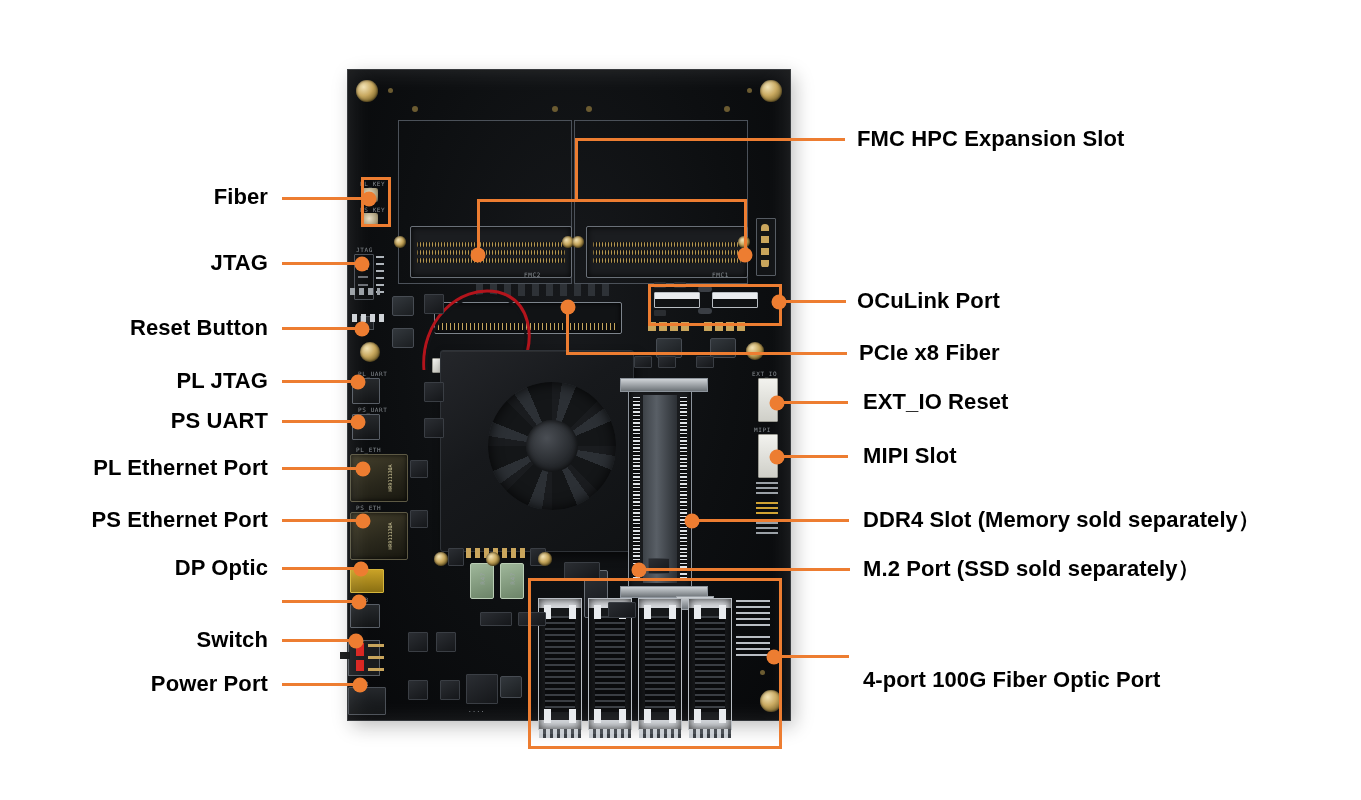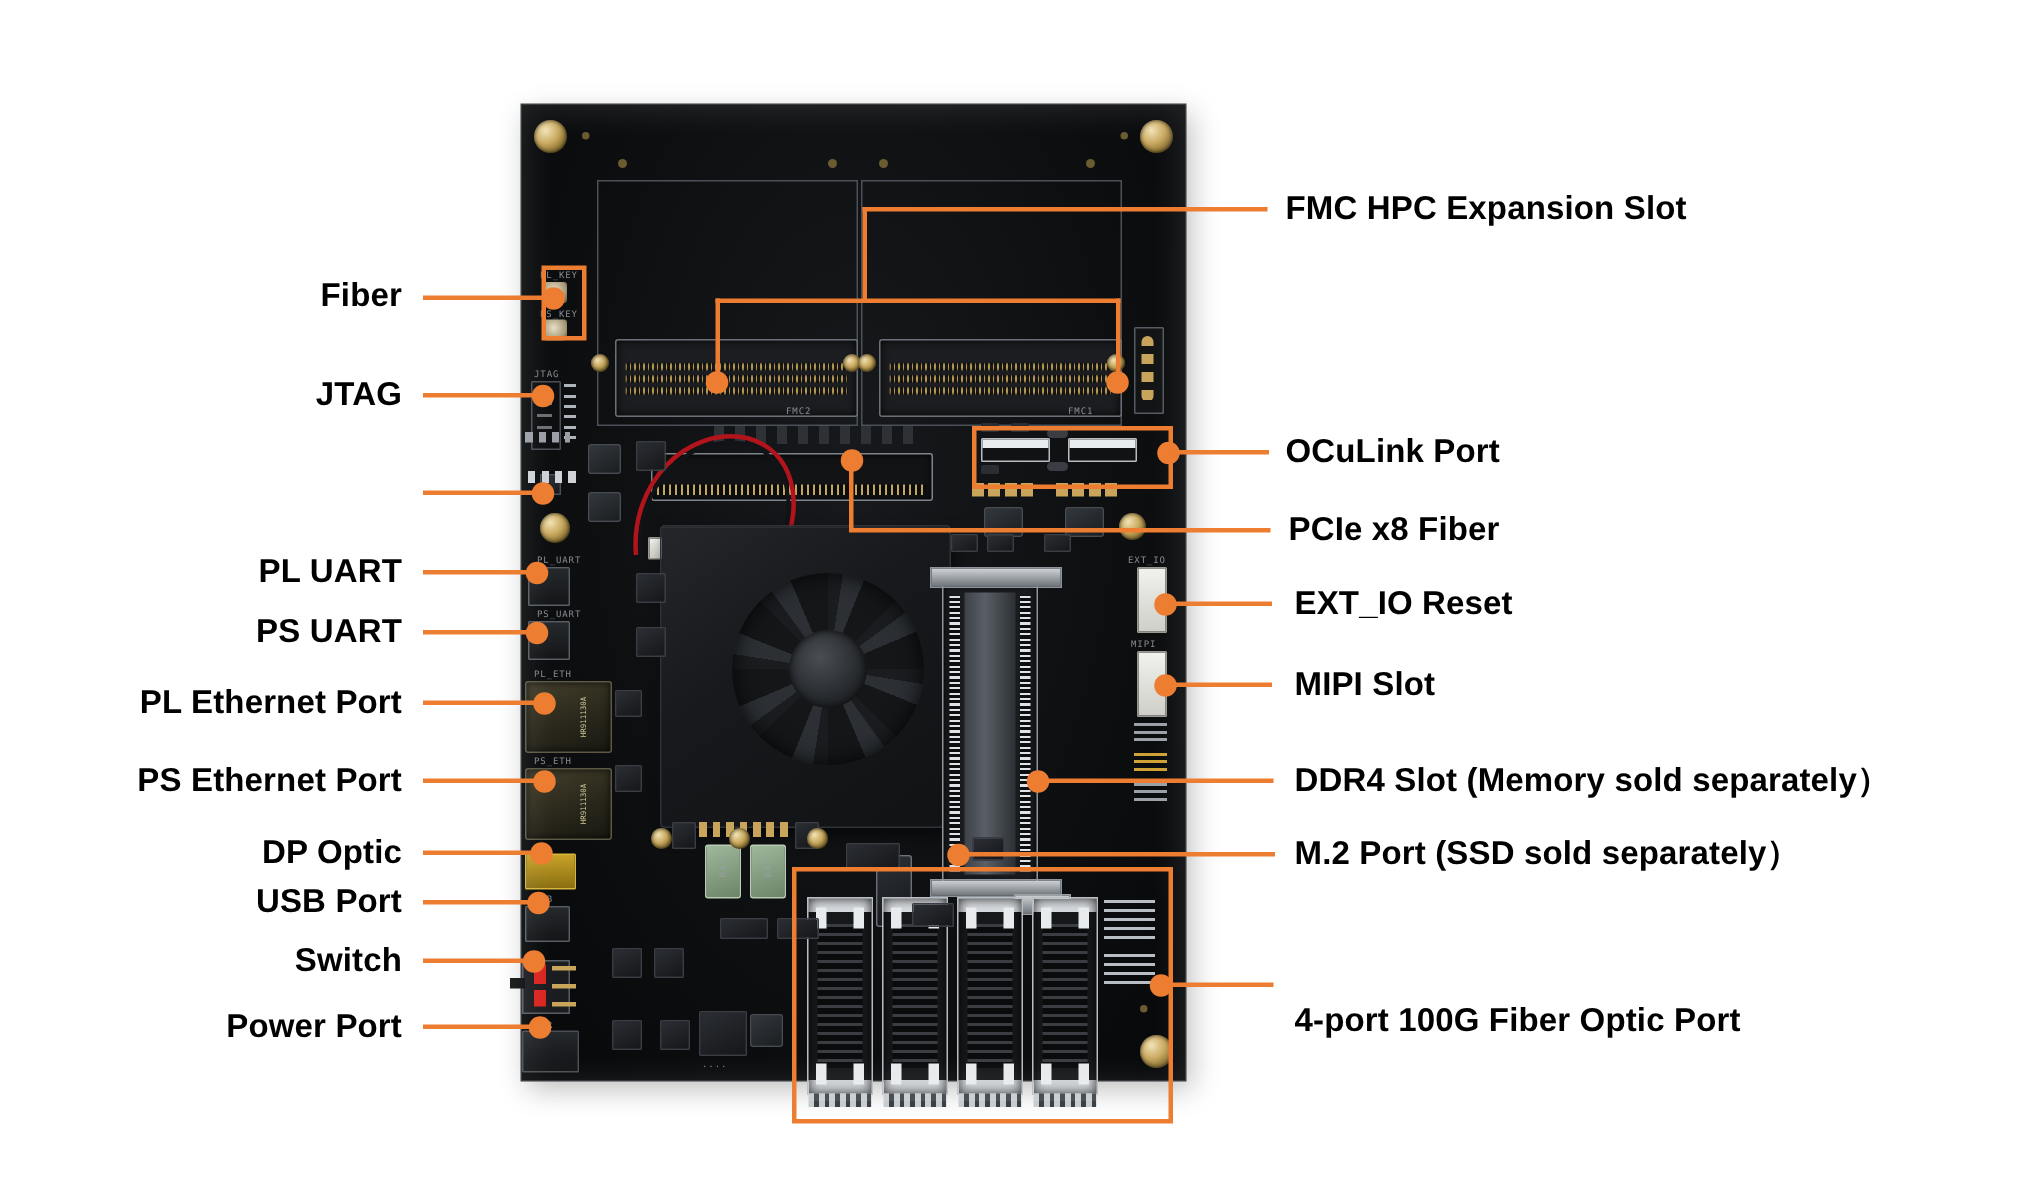--- a/index.html
+++ b/index.html
@@ -373,44 +373,44 @@
 
   <div class="lbl r" style="left:0px; top:186px; width:268px;">Fiber</div>
   <div class="line lh" style="left:282px; top:197px; width:90px;"></div>
   <div class="dot" style="left:369px; top:199px;"></div>
   <div class="boxhl" style="left:361px; top:177px; width:24px; height:44px;"></div>
 
   <div class="lbl r" style="left:0px; top:252px; width:268px;">JTAG</div>
   <div class="line lh" style="left:282px; top:262px; width:81px;"></div>
   <div class="dot" style="left:362px; top:264px;"></div>
 
+  <div class="lbl r" style="left:0px; top:317px; width:268px;">Reset Button</div>
   <div class="line lh" style="left:282px; top:327px; width:81px;"></div>
   <div class="dot" style="left:362px; top:329px;"></div>
 
-  <div class="lbl r" style="left:0px; top:370px; width:268px;">PL UART</div>
+  <div class="lbl r" style="left:0px; top:370px; width:268px;">PL JTAG</div>
   <div class="line lh" style="left:282px; top:380px; width:76px;"></div>
   <div class="dot" style="left:358px; top:382px;"></div>
 
   <div class="lbl r" style="left:0px; top:410px; width:268px;">PS UART</div>
   <div class="line lh" style="left:282px; top:420px; width:76px;"></div>
   <div class="dot" style="left:358px; top:422px;"></div>
 
   <div class="lbl r" style="left:0px; top:457px; width:268px;">PL Ethernet Port</div>
   <div class="line lh" style="left:282px; top:467px; width:82px;"></div>
   <div class="dot" style="left:363px; top:469px;"></div>
 
   <div class="lbl r" style="left:0px; top:509px; width:268px;">PS Ethernet Port</div>
   <div class="line lh" style="left:282px; top:519px; width:82px;"></div>
   <div class="dot" style="left:363px; top:521px;"></div>
 
   <div class="lbl r" style="left:0px; top:557px; width:268px;">DP Optic</div>
   <div class="line lh" style="left:282px; top:567px; width:80px;"></div>
   <div class="dot" style="left:361px; top:569px;"></div>
 
-  <div class="lbl r" style="left:0px; top:590px; width:268px;">USB Port</div>
   <div class="line lh" style="left:282px; top:600px; width:78px;"></div>
   <div class="dot" style="left:359px; top:602px;"></div>
 
   <div class="lbl r" style="left:0px; top:629px; width:268px;">Switch</div>
   <div class="line lh" style="left:282px; top:639px; width:74px;"></div>
   <div class="dot" style="left:356px; top:641px;"></div>
 
   <div class="lbl r" style="left:0px; top:673px; width:268px;">Power Port</div>
   <div class="line lh" style="left:282px; top:683px; width:79px;"></div>
   <div class="dot" style="left:360px; top:685px;"></div>

